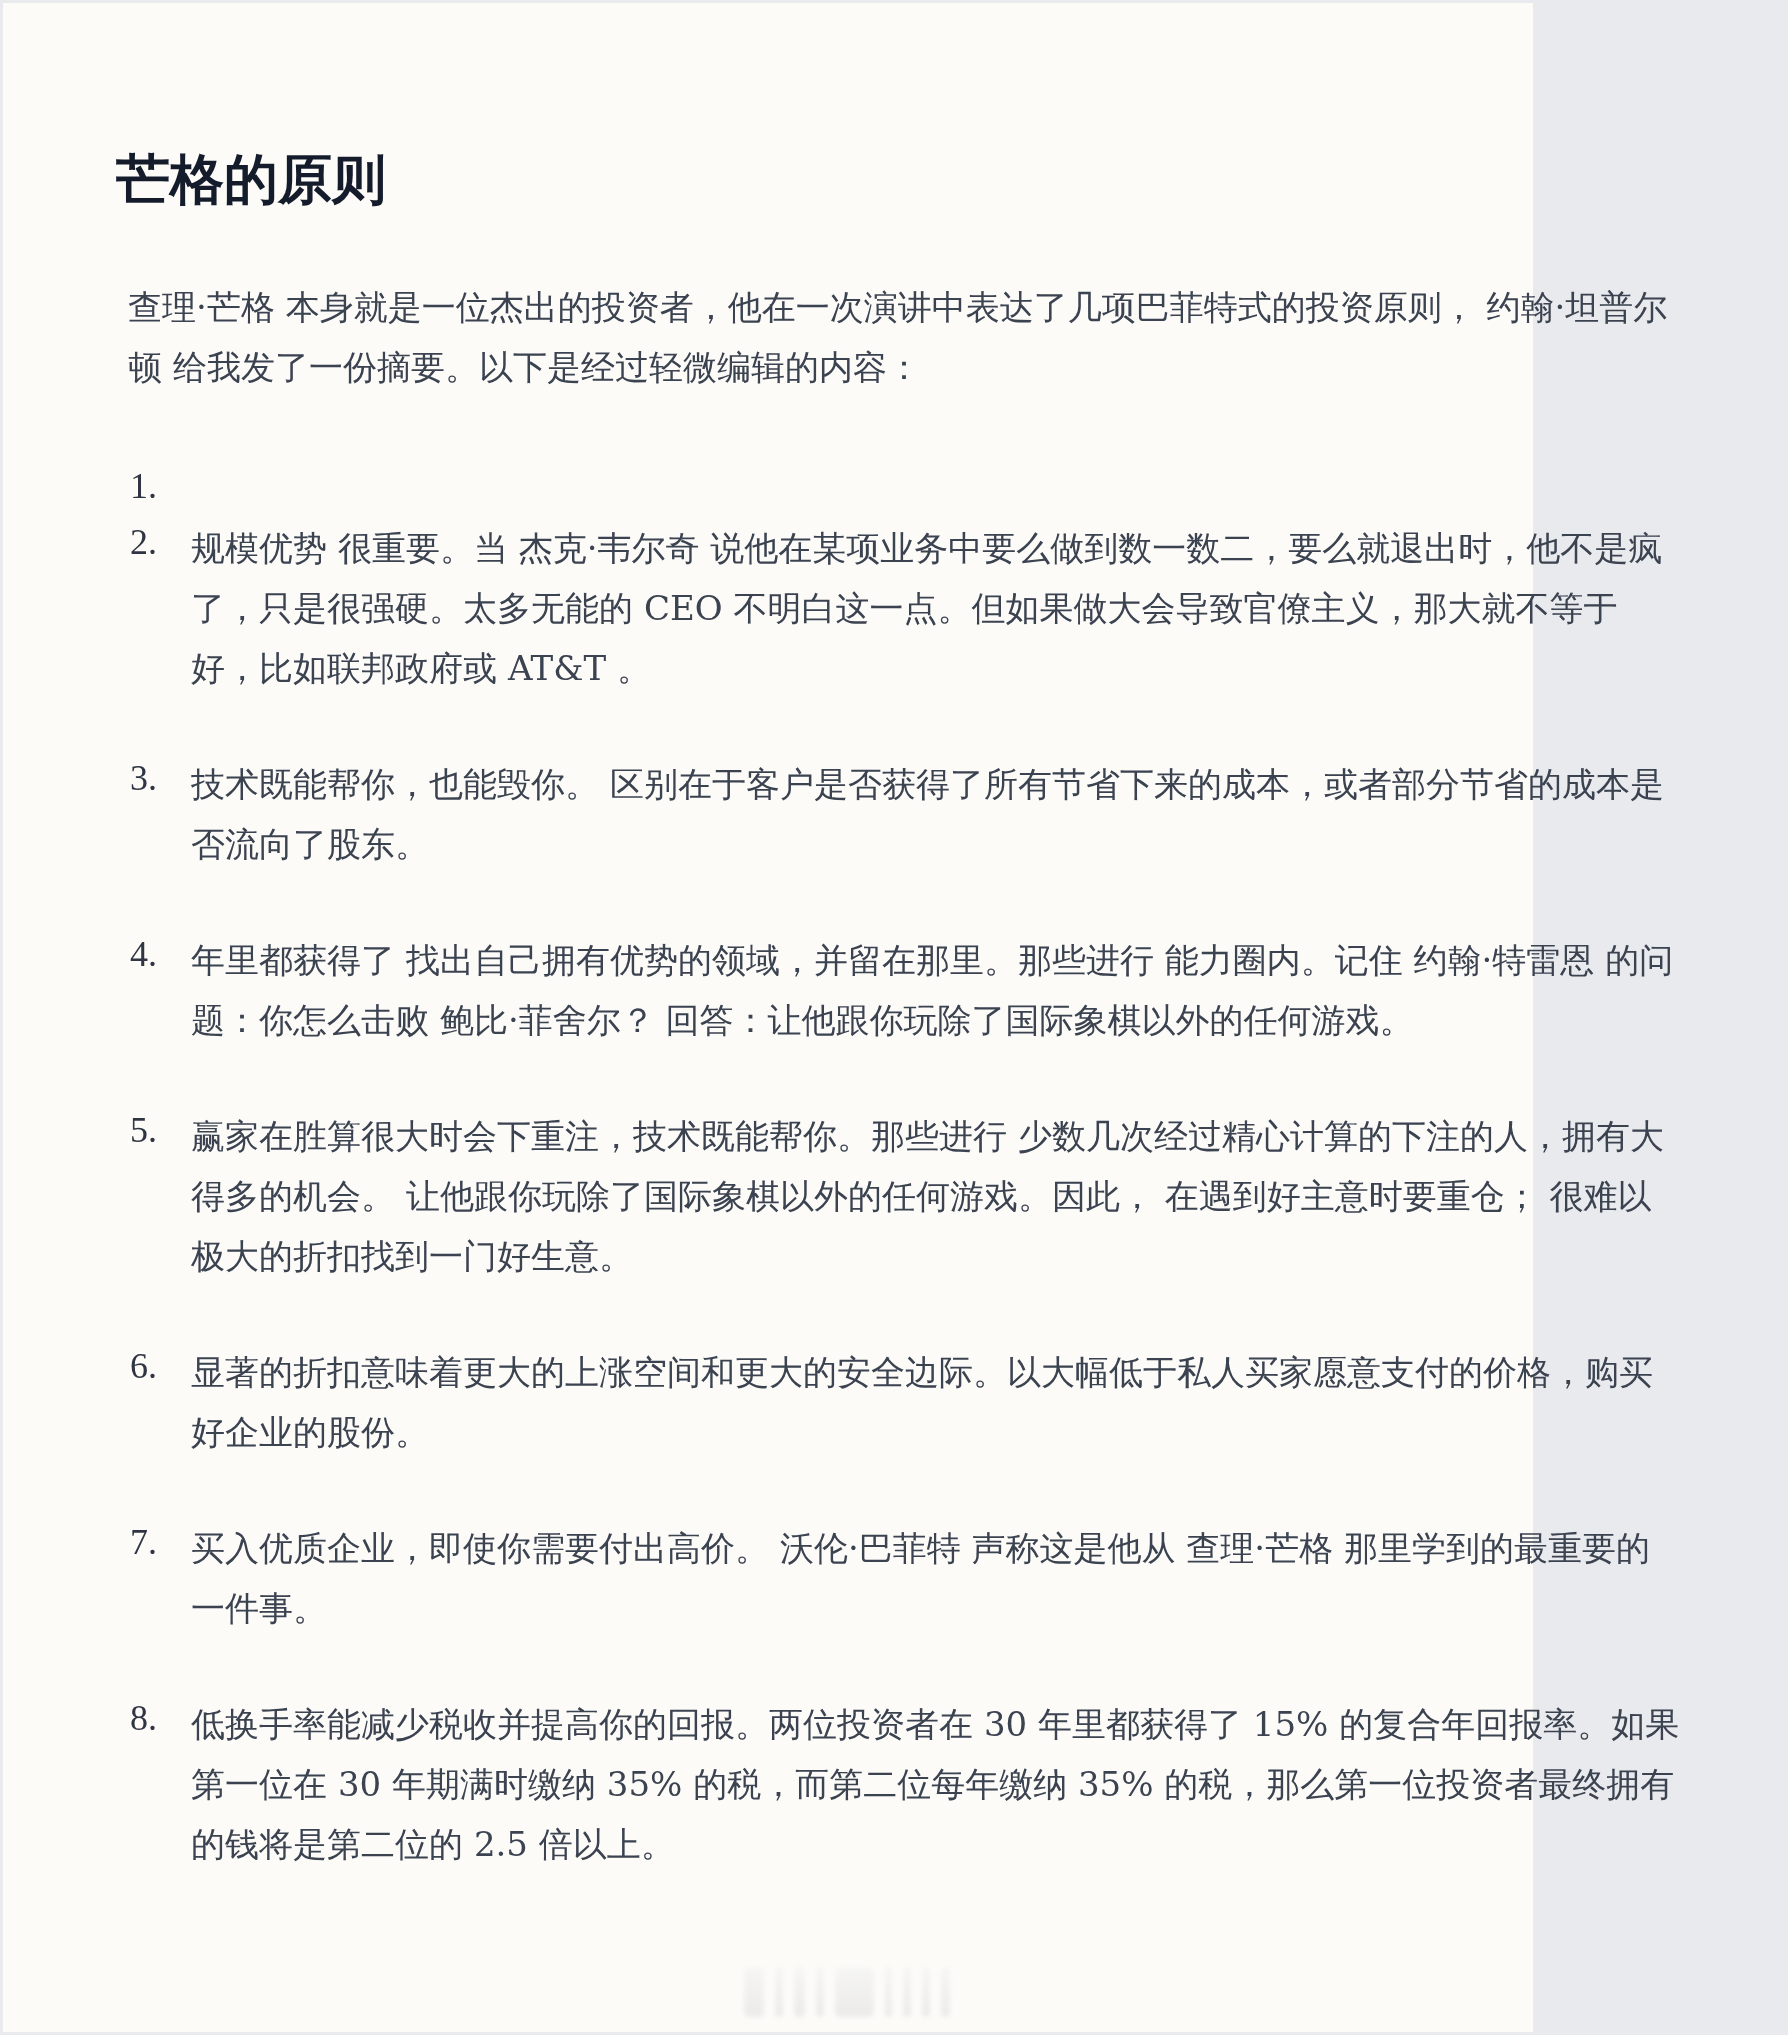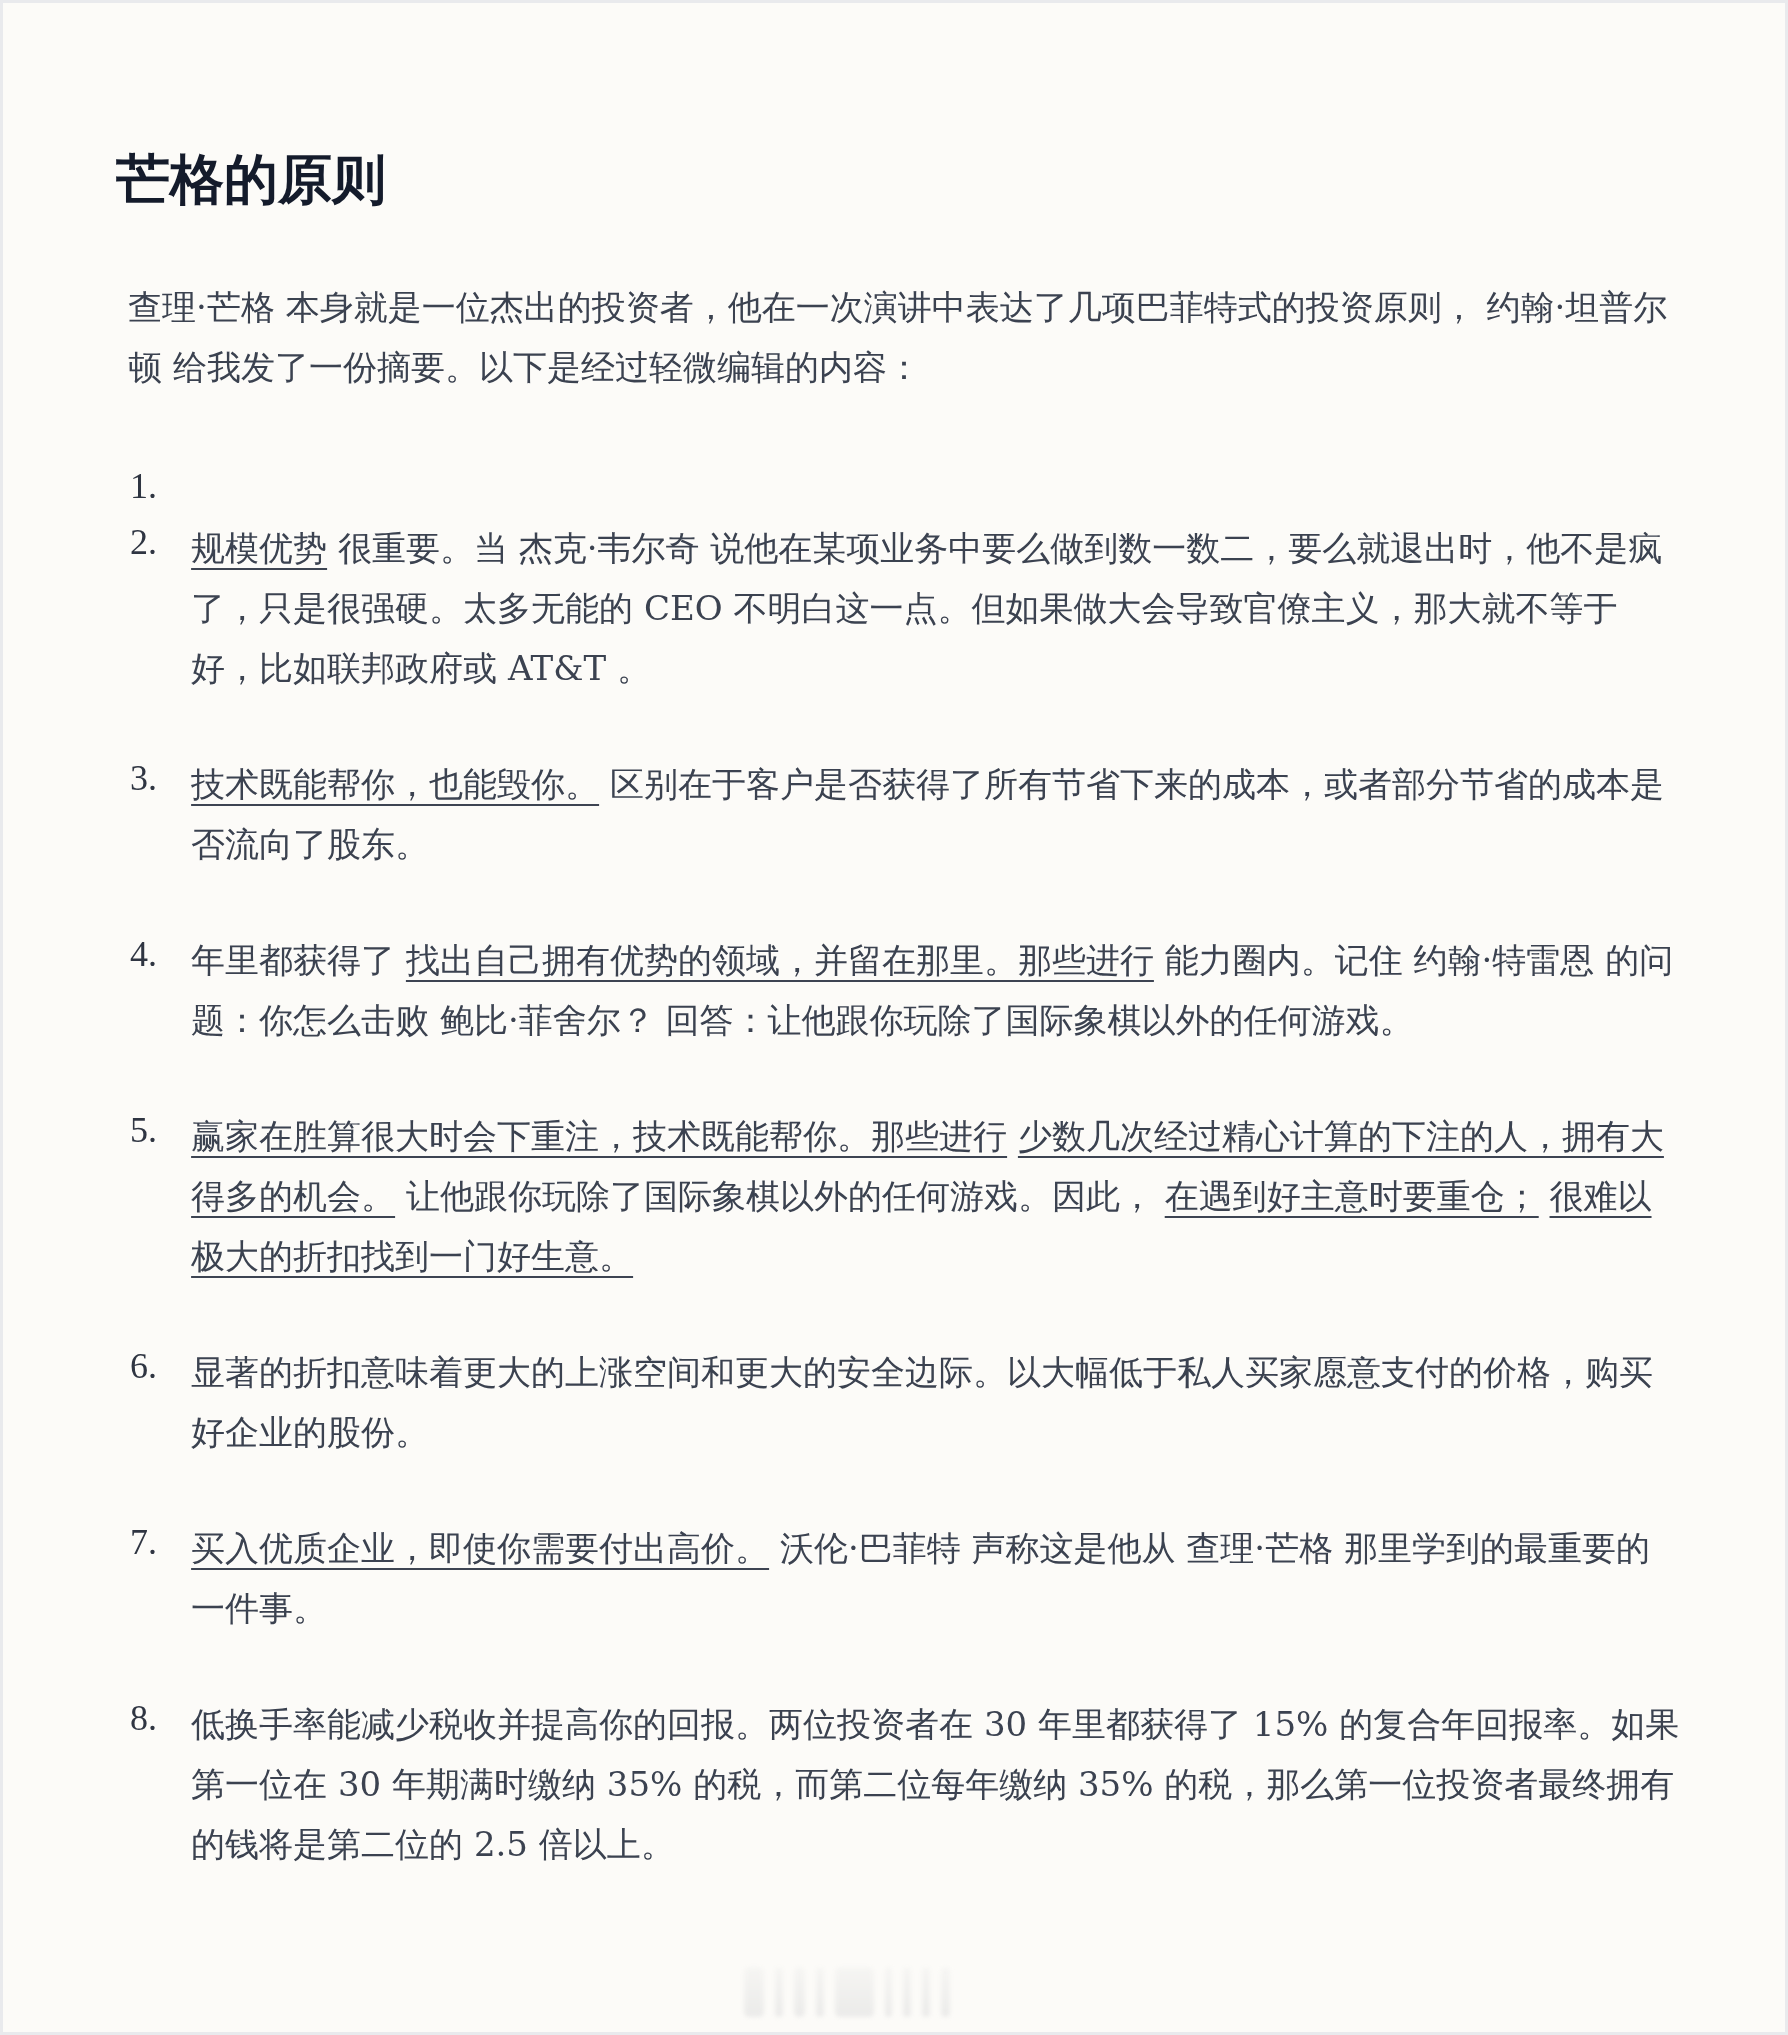--- a/index.html
+++ b/index.html
@@ -3,21 +3,21 @@
 <meta charset="utf-8">
 <style>
   html, body { margin: 0; padding: 0; }
   body {
     width: 1788px; height: 2035px; overflow: hidden;
     background: #e9eaed;
     font-family: "DejaVu Serif", "Liberation Serif", serif;
   }
   .page {
     position: absolute; left: 3.1px; top: 3.1px; right: 3.1px; bottom: 3.1px;
-    width: 1782px; height: 2029px;
+    width: 1530px; height: 2029px;
     background: #fcfbf8;
     box-sizing: border-box;
   }
   .title {
     position: absolute; left: 113px; top: 137px;
     margin: 0;
     font-size: 54px; line-height: 78px;
     font-weight: bold; color: #141b2b;
     letter-spacing: 0px;
   }
@@ -38,21 +38,20 @@
     font-size: 34px; line-height: 60px;
     color: #3b4250;
   }
   .item .num {
     position: absolute; left: 14px; top: -6.2px;
     font-family: "Liberation Serif", serif;
     font-size: 36px;
     color: #2f3542;
   }
   .u {
-    text-decoration: underline;
     text-decoration-thickness: 2.3px;
     text-underline-offset: 7.8px;
     text-decoration-color: #3d4452;
   }
   .watermark {
     position: absolute; left: 741px; top: 1964px;
     width: 303px; height: 50px;
     display: flex; gap: 11px; align-items: stretch;
     opacity: 0.55;
   }

